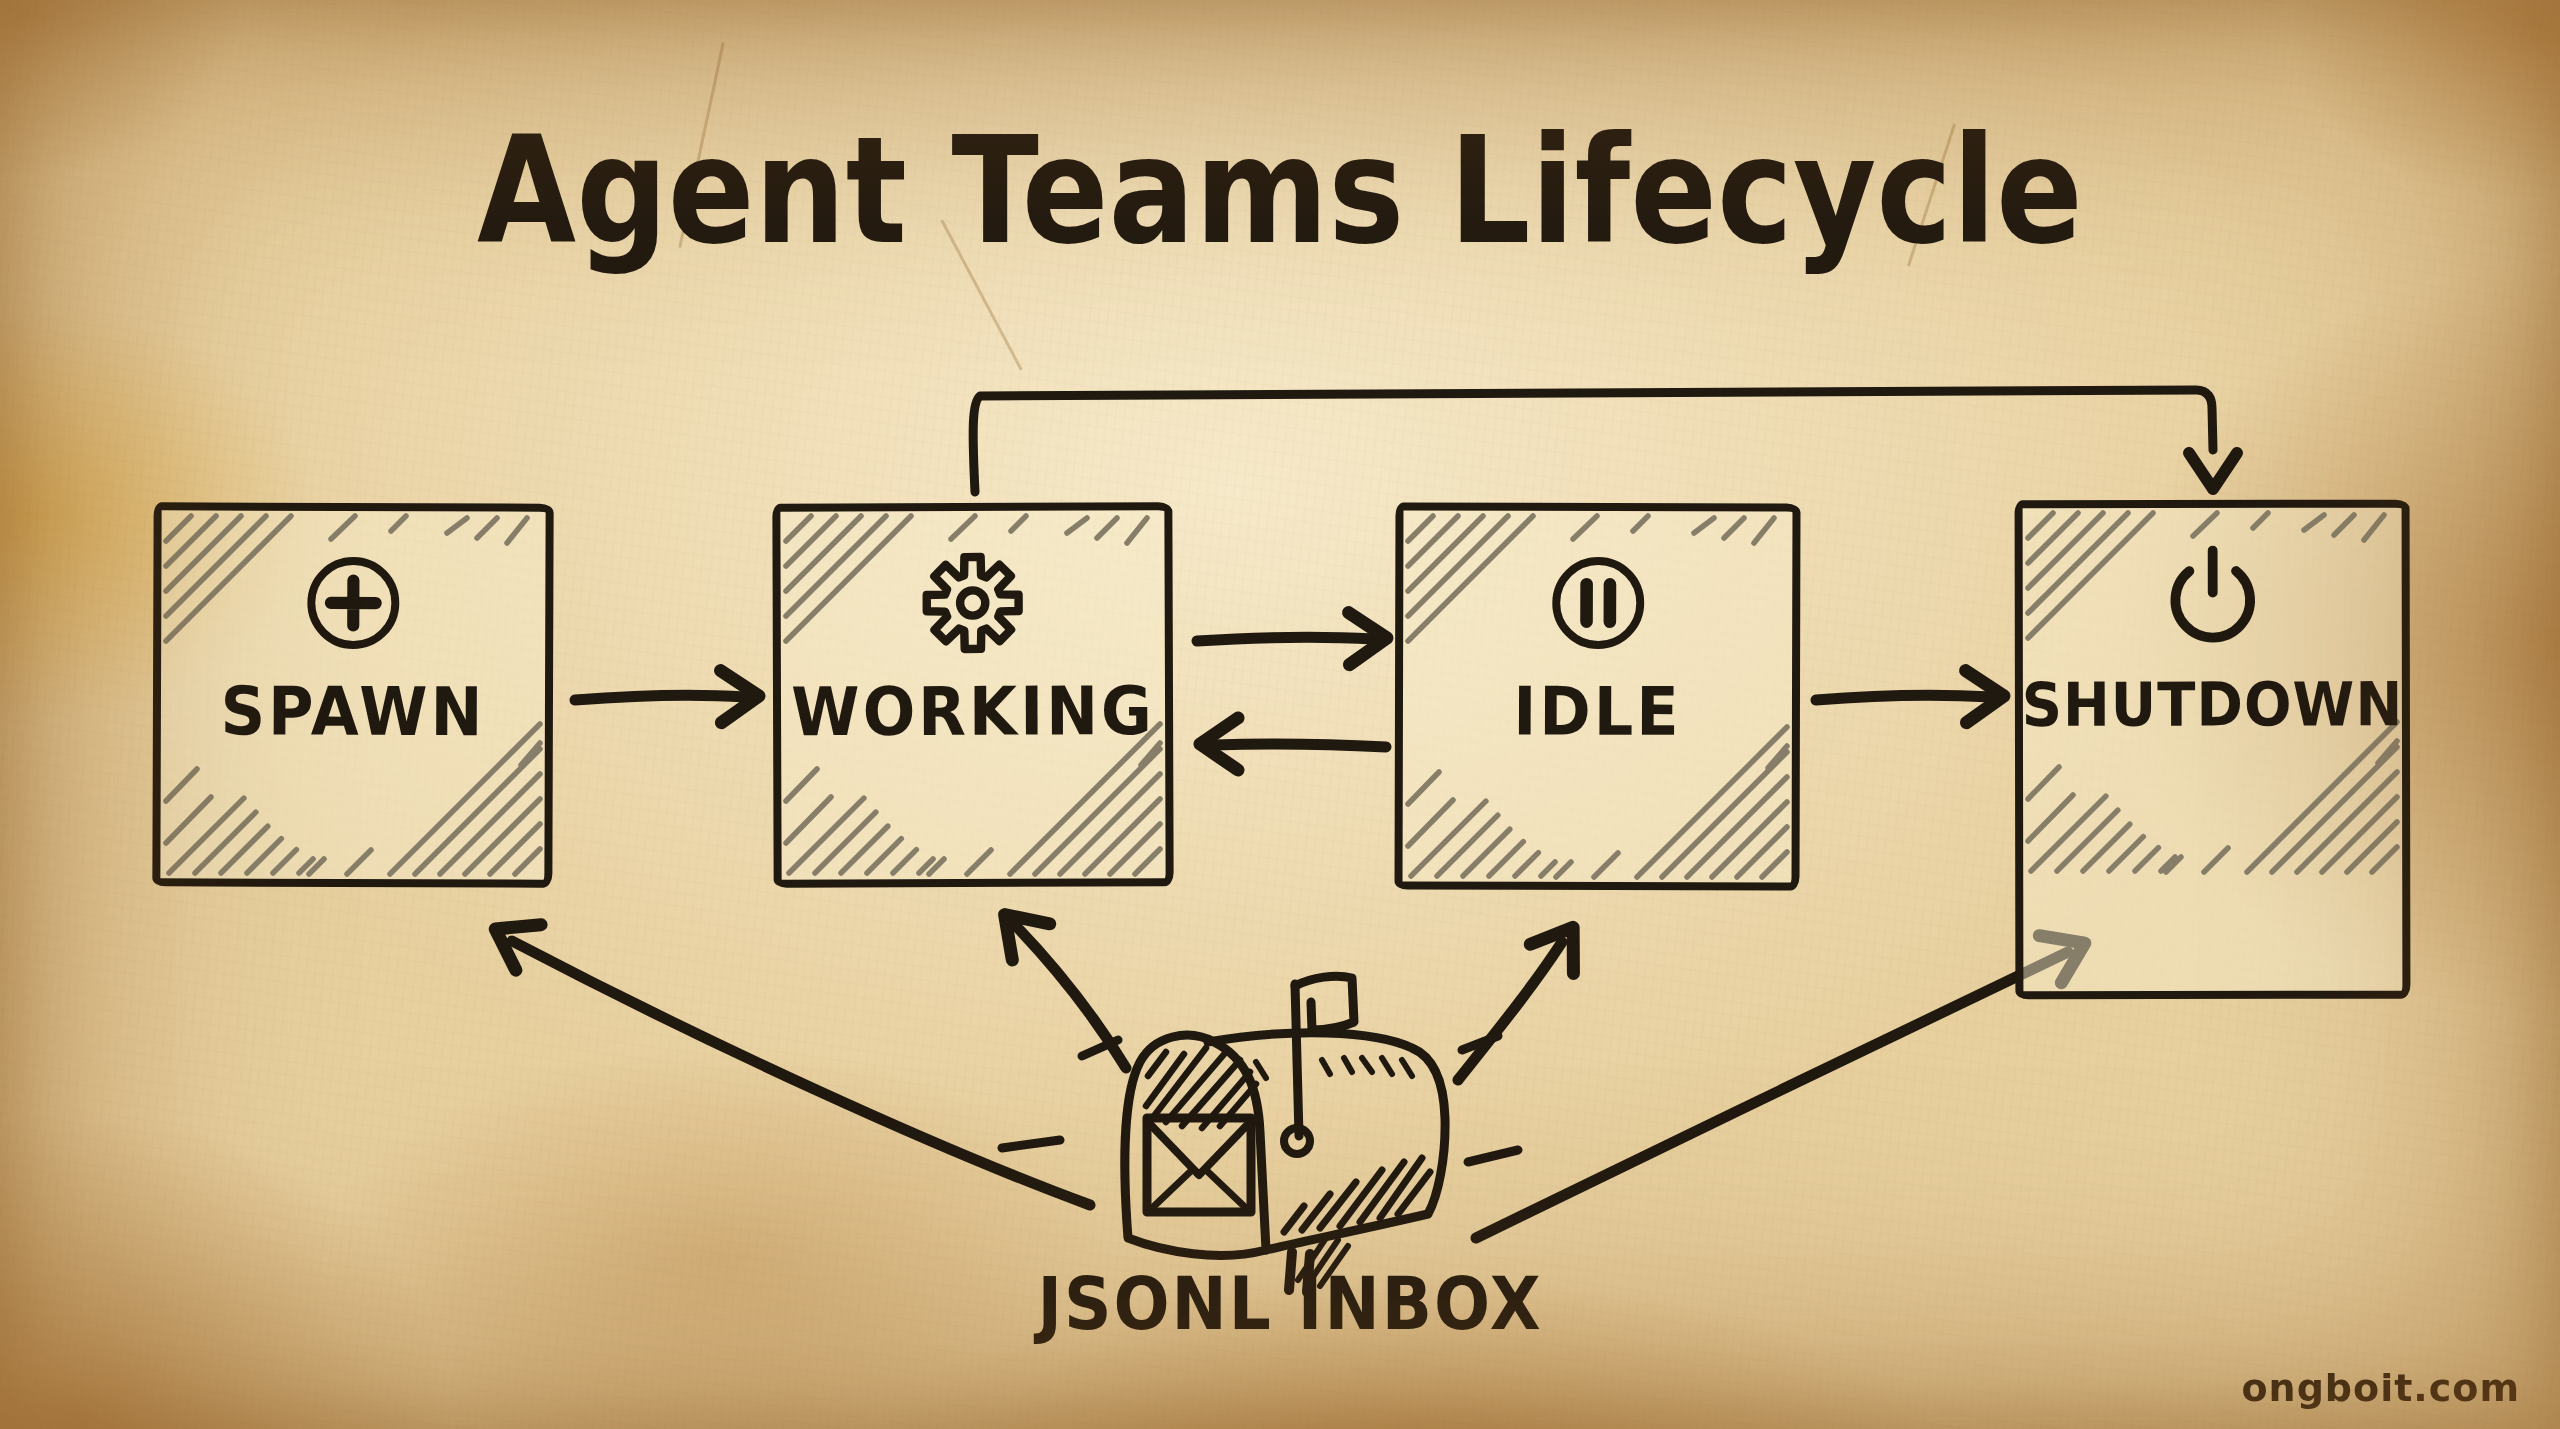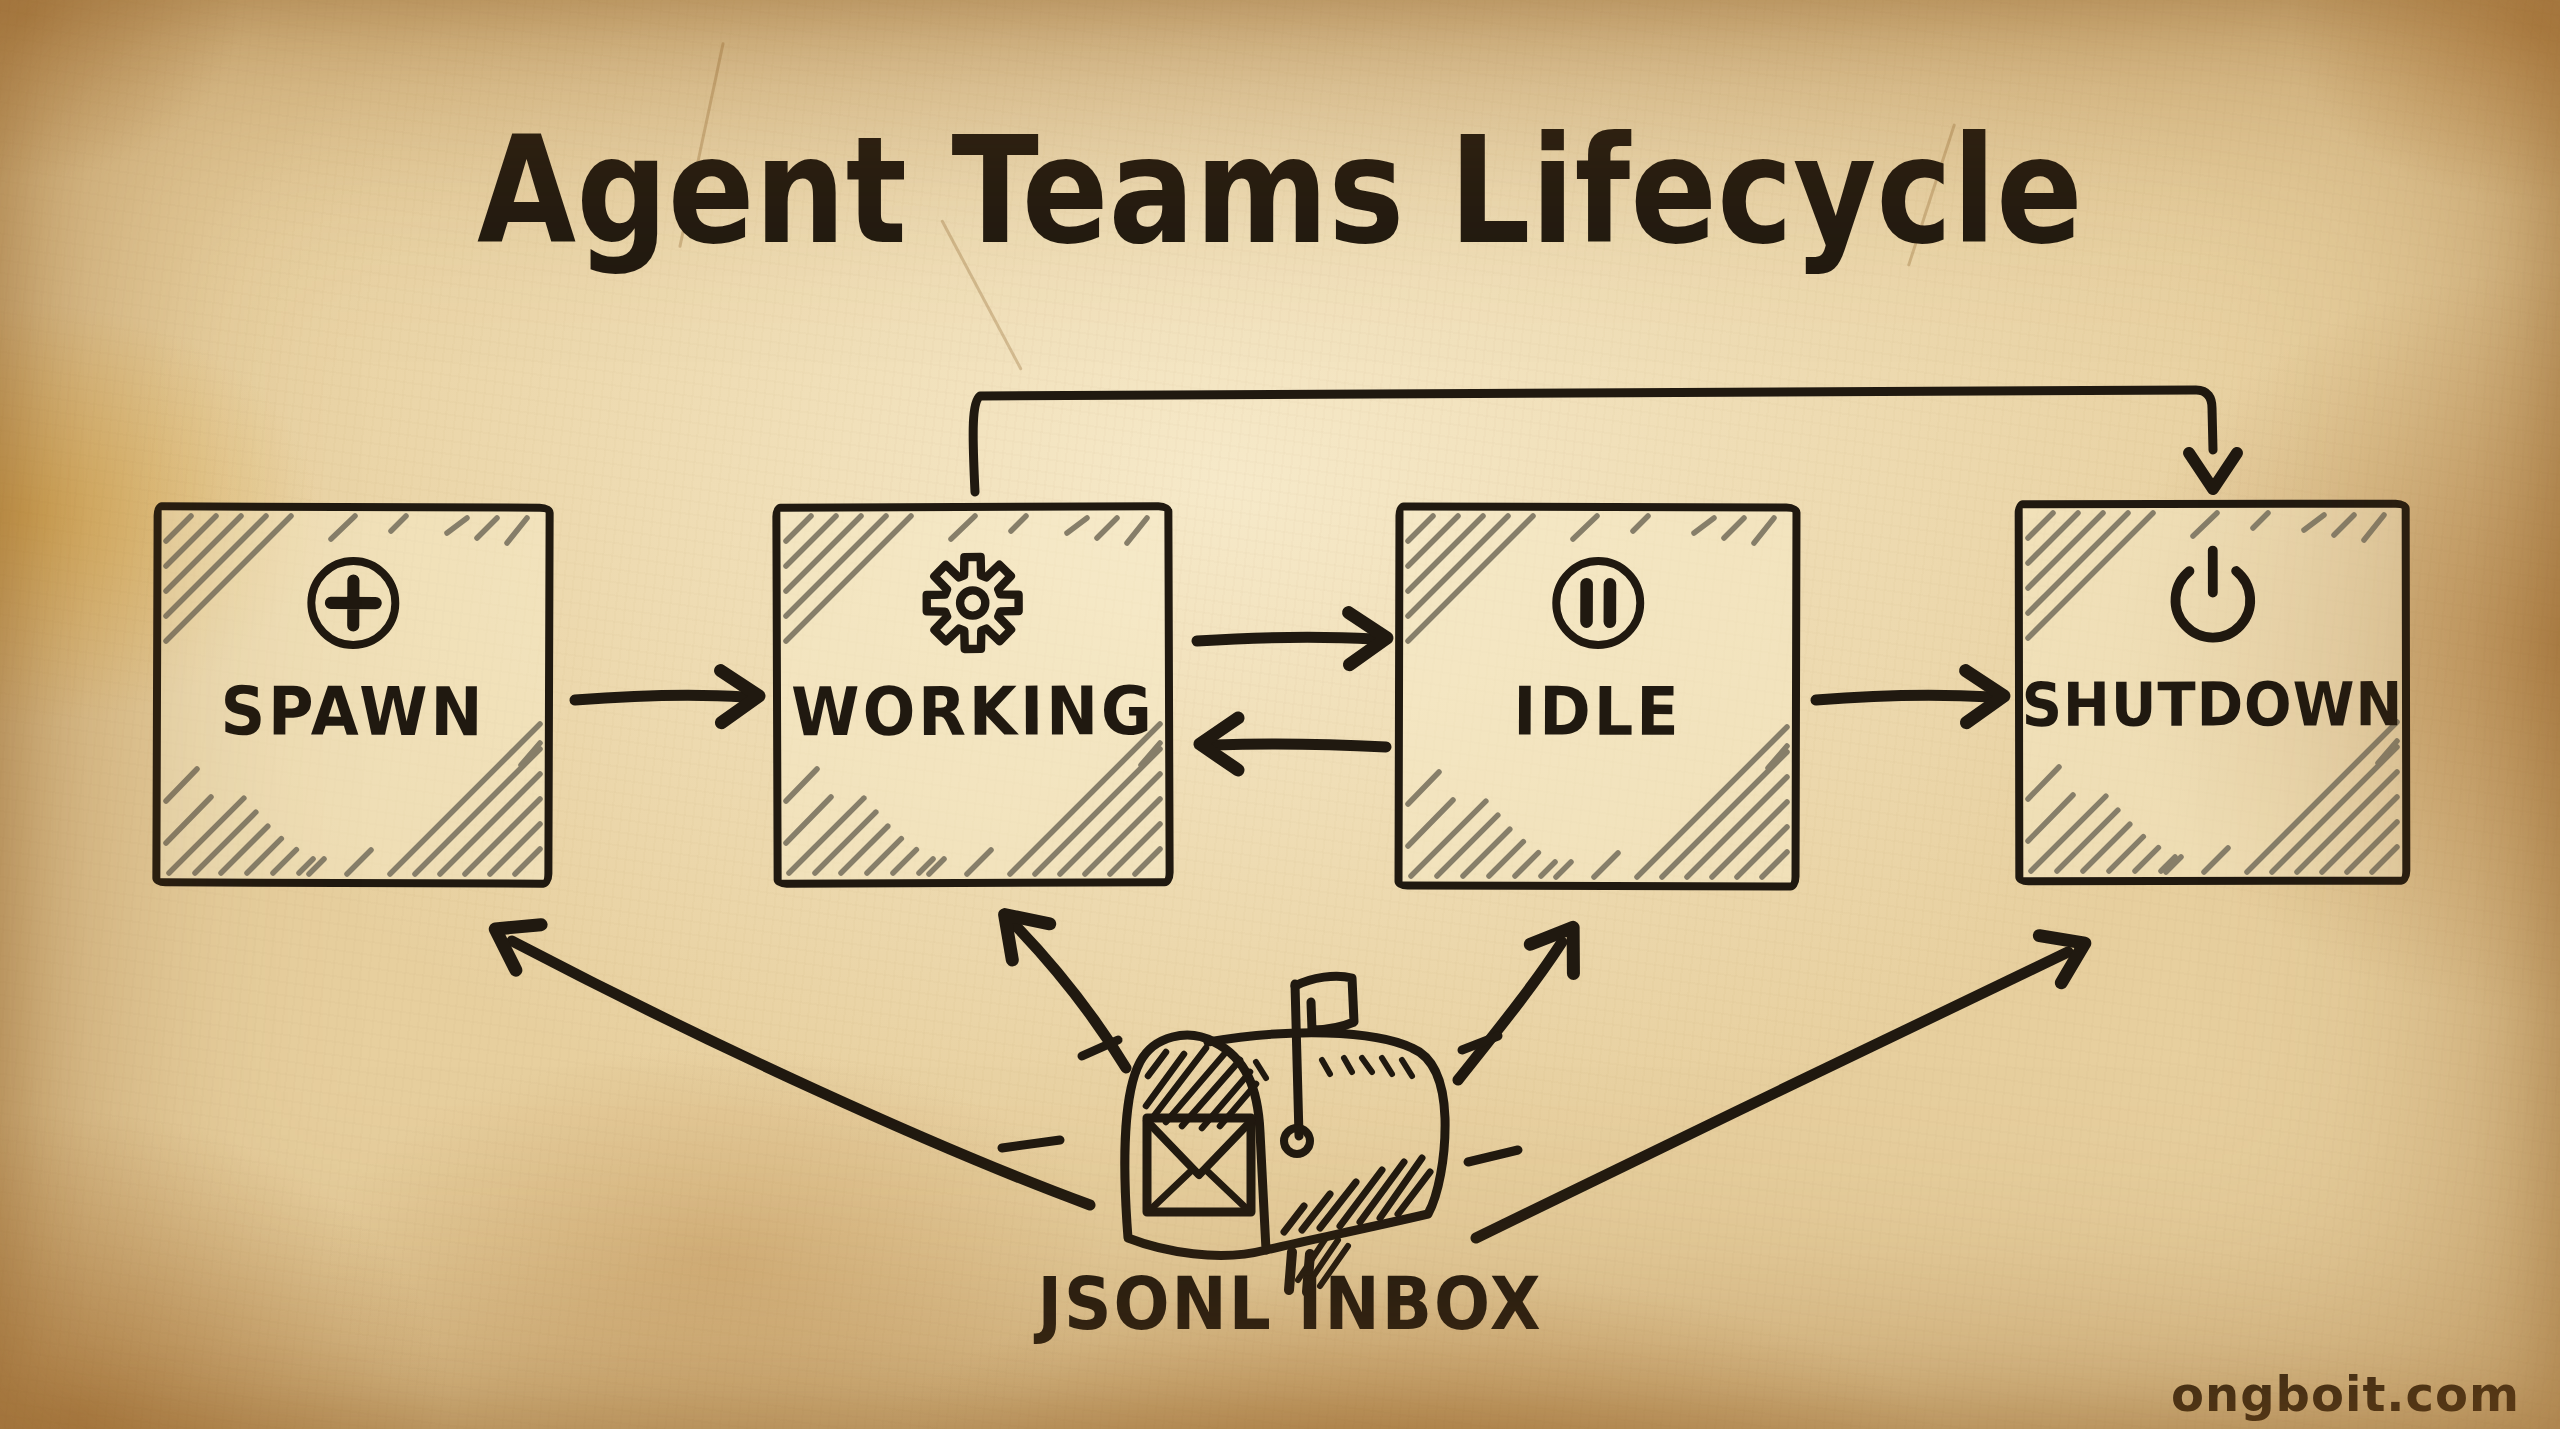--- a/index.html
+++ b/index.html
@@ -50,21 +50,21 @@
     margin-top:16px;font-weight:700;color:#201910;white-space:nowrap;
     font-size:62px;letter-spacing:3px;transform:scaleY(1.08);
   }
   .label-small{font-size:56px;letter-spacing:1px;}
   .inbox-label{
     position:absolute;left:1290px;top:1266px;transform:translateX(-50%) scaleY(1.1);
     font-size:66px;font-weight:700;letter-spacing:2px;color:#201910;white-space:nowrap;
   }
   .watermark{
     position:absolute;right:40px;top:1366px;
-    font-size:48px;font-weight:700;color:#2e2315;letter-spacing:1px;
+    font-size:38px;font-weight:700;color:#2e2315;letter-spacing:1px;
   }
   .ink{stroke:#201910;fill:none;stroke-linecap:round;stroke-linejoin:round;}
 </style>
 </head>
 <body>
 
 <div class="bg"></div>
 <div class="fiber"></div>
 <div class="crease" style="left:700px;top:40px;height:210px;transform:rotate(12deg)"></div>
 <div class="crease" style="left:980px;top:210px;height:170px;transform:rotate(-28deg)"></div>
@@ -306,21 +306,21 @@
 </div>
 
 <div class="state-box" style="left:1395px;top:503px;width:405px;height:387px;transform:rotate(.15deg)">
   <svg class="icon" width="112" height="112" viewBox="-60 -60 120 120">
     <circle class="ink" r="45" stroke-width="8.5"></circle>
     <path class="ink" stroke-width="13.5" d="M -12.5,-20 V 20 M 12.5,-20 V 20"></path>
   </svg>
   <div class="state-label">IDLE</div>
 </div>
 
-<div class="state-box" style="left:2015px;top:500px;width:395px;height:385px;transform:rotate(-.1deg)">
+<div class="state-box" style="left:2015px;top:500px;width:395px;height:499px;transform:rotate(-.1deg)">
   <svg class="icon" width="112" height="112" viewBox="-60 -60 120 120">
     <path class="ink" stroke-width="10.5" d="M -25,-31 A 40,40 0 1 0 25,-31 M 0,-53 V -8"></path>
   </svg>
   <div class="state-label label-small">SHUTDOWN</div>
 </div>
 
 <div class="inbox-label">JSONL INBOX</div>
 <div class="watermark">ongboit.com</div>
 <div class="vignette"></div>
 

